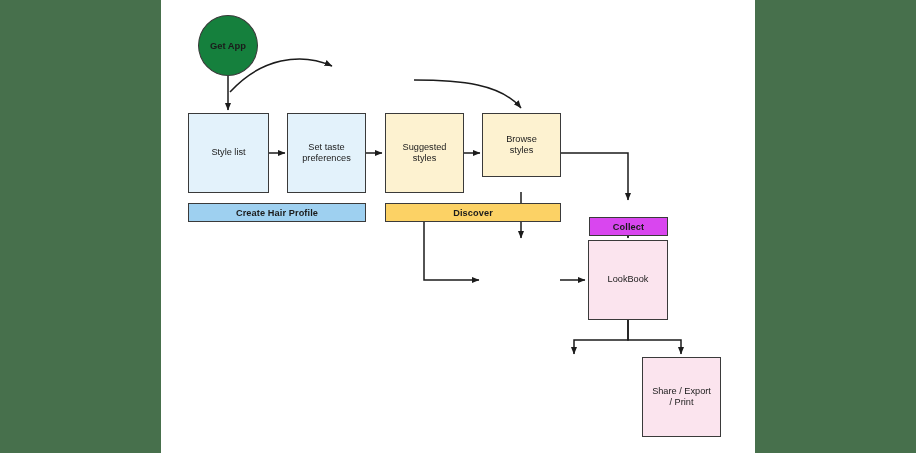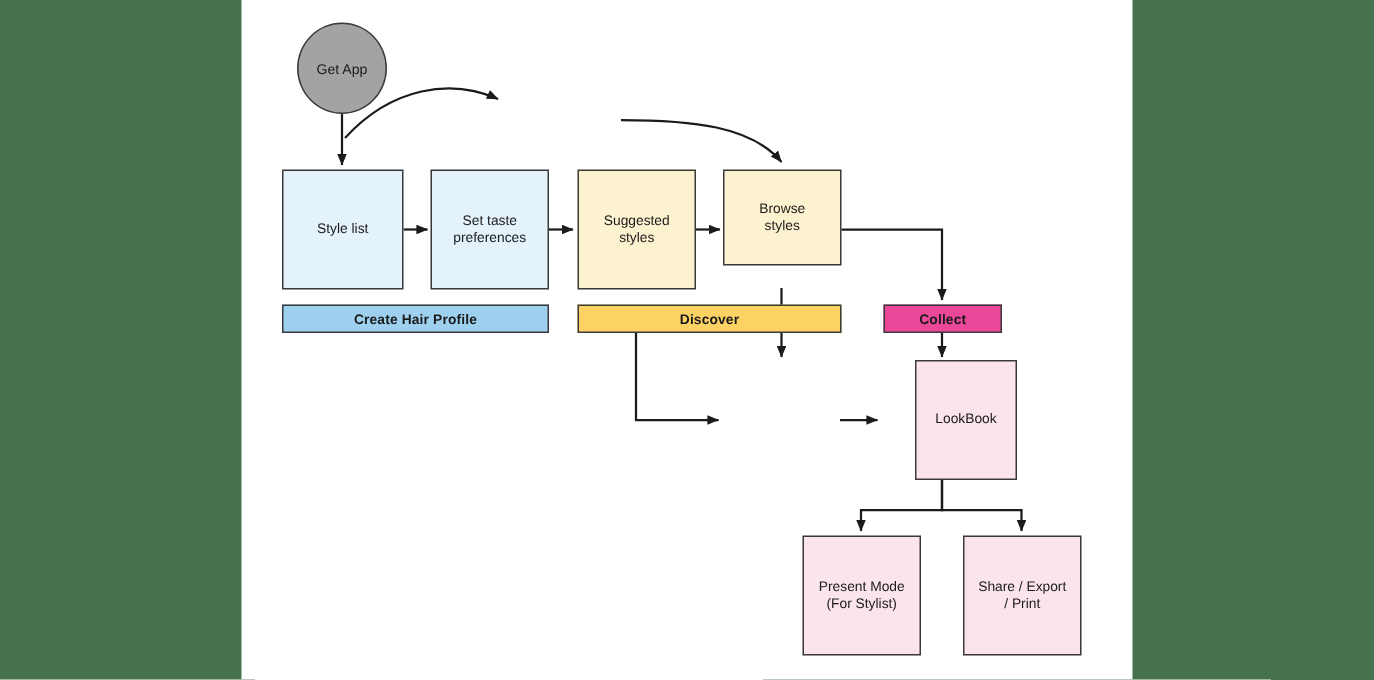--- a/index.html
+++ b/index.html
@@ -62,32 +62,32 @@
     align-items: center;
     justify-content: center;
     text-align: center;
     font-size: 9.2px;
     font-weight: bold;
     color: #1b1b1b;
     letter-spacing: 0.1px;
   }
   .banner.blue-banner   { background: #9ed0f0; }
   .banner.yellow-banner { background: #fcd265; }
-  .banner.pink-banner   { background: #ec4899; }
+  .banner.pink-banner   { background: #d946ef; margin-top: 14px; }
   .circle {
     position: absolute;
     box-sizing: border-box;
     border: 1.6px solid #3a3a3a;
     border-radius: 50%;
-    background: #a3a3a3;
+    background: #15803d;
     display: flex;
     align-items: center;
     justify-content: center;
     font-size: 9.4px;
-    font-weight: normal;
+    font-weight: bold;
     color: #1b1b1b;
   }
   .pill {
     position: absolute;
     box-sizing: border-box;
     border: 1.6px solid #3a3a3a;
     border-radius: 999px;
     background: #c9c9c9;
     display: flex;
     align-items: center;
@@ -152,22 +152,20 @@
     <div class="node yellow" style="left:321px; top:113px; width:79px; height:64px;">Browse
 styles</div>
 
     <div class="banner yellow-banner" style="left:224px; top:203px; width:176px; height:19px;">Discover</div>
 
     <div class="banner blue-banner" style="left:27px; top:203px; width:178px; height:19px;">Create Hair Profile</div>
 
     <div class="banner pink-banner" style="left:428px; top:203px; width:79px; height:19px;">Collect</div>
 
 
-    <div class="node pink" style="left:427px; top:240px; width:68px; height:80px;margin-left:22px;">LookBook</div>
+    <div class="node pink" style="left:427px; top:240px; width:80px; height:80px;">LookBook</div>
 
-    <div class="node pink" style="left:374px; top:357px; width:79px; height:80px;">Present Mode
-(For Stylist)</div>
 
     <div class="node pink" style="left:481px; top:357px; width:79px; height:80px;">Share / Export
 / Print</div>
 
   </div>
 </div>
 
 </body></html>

